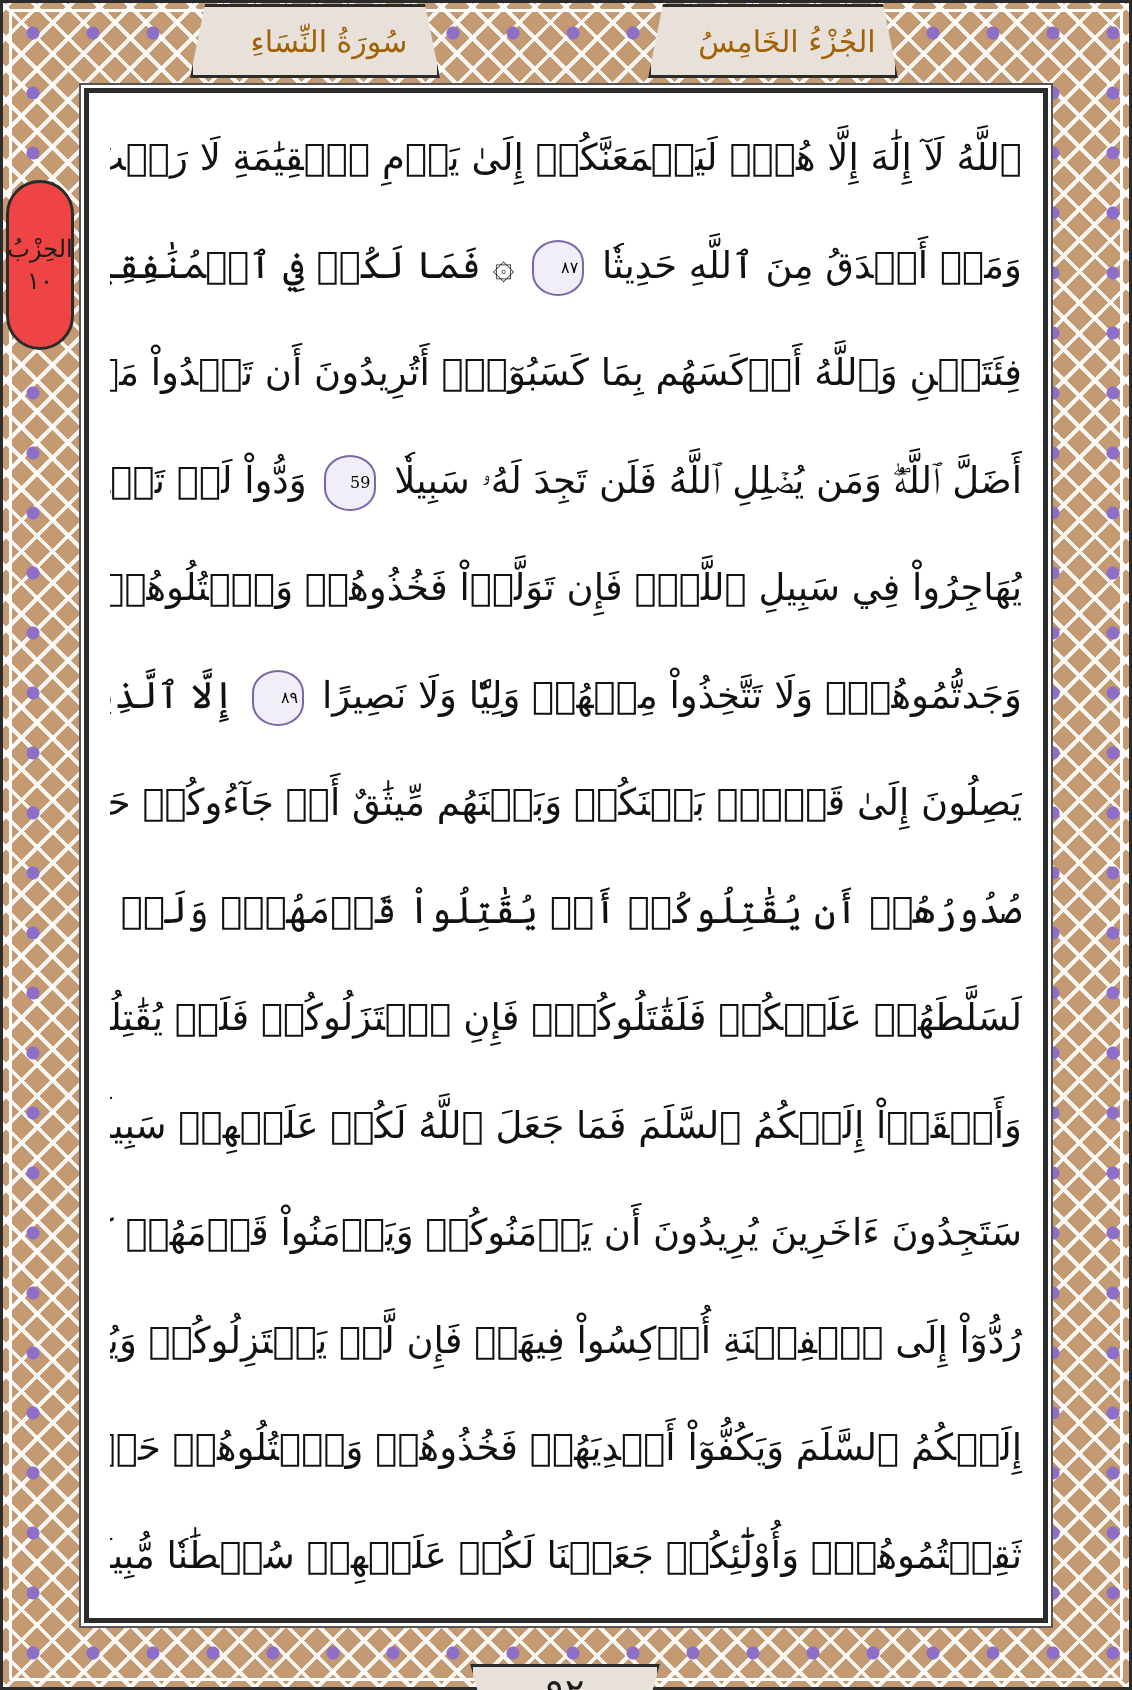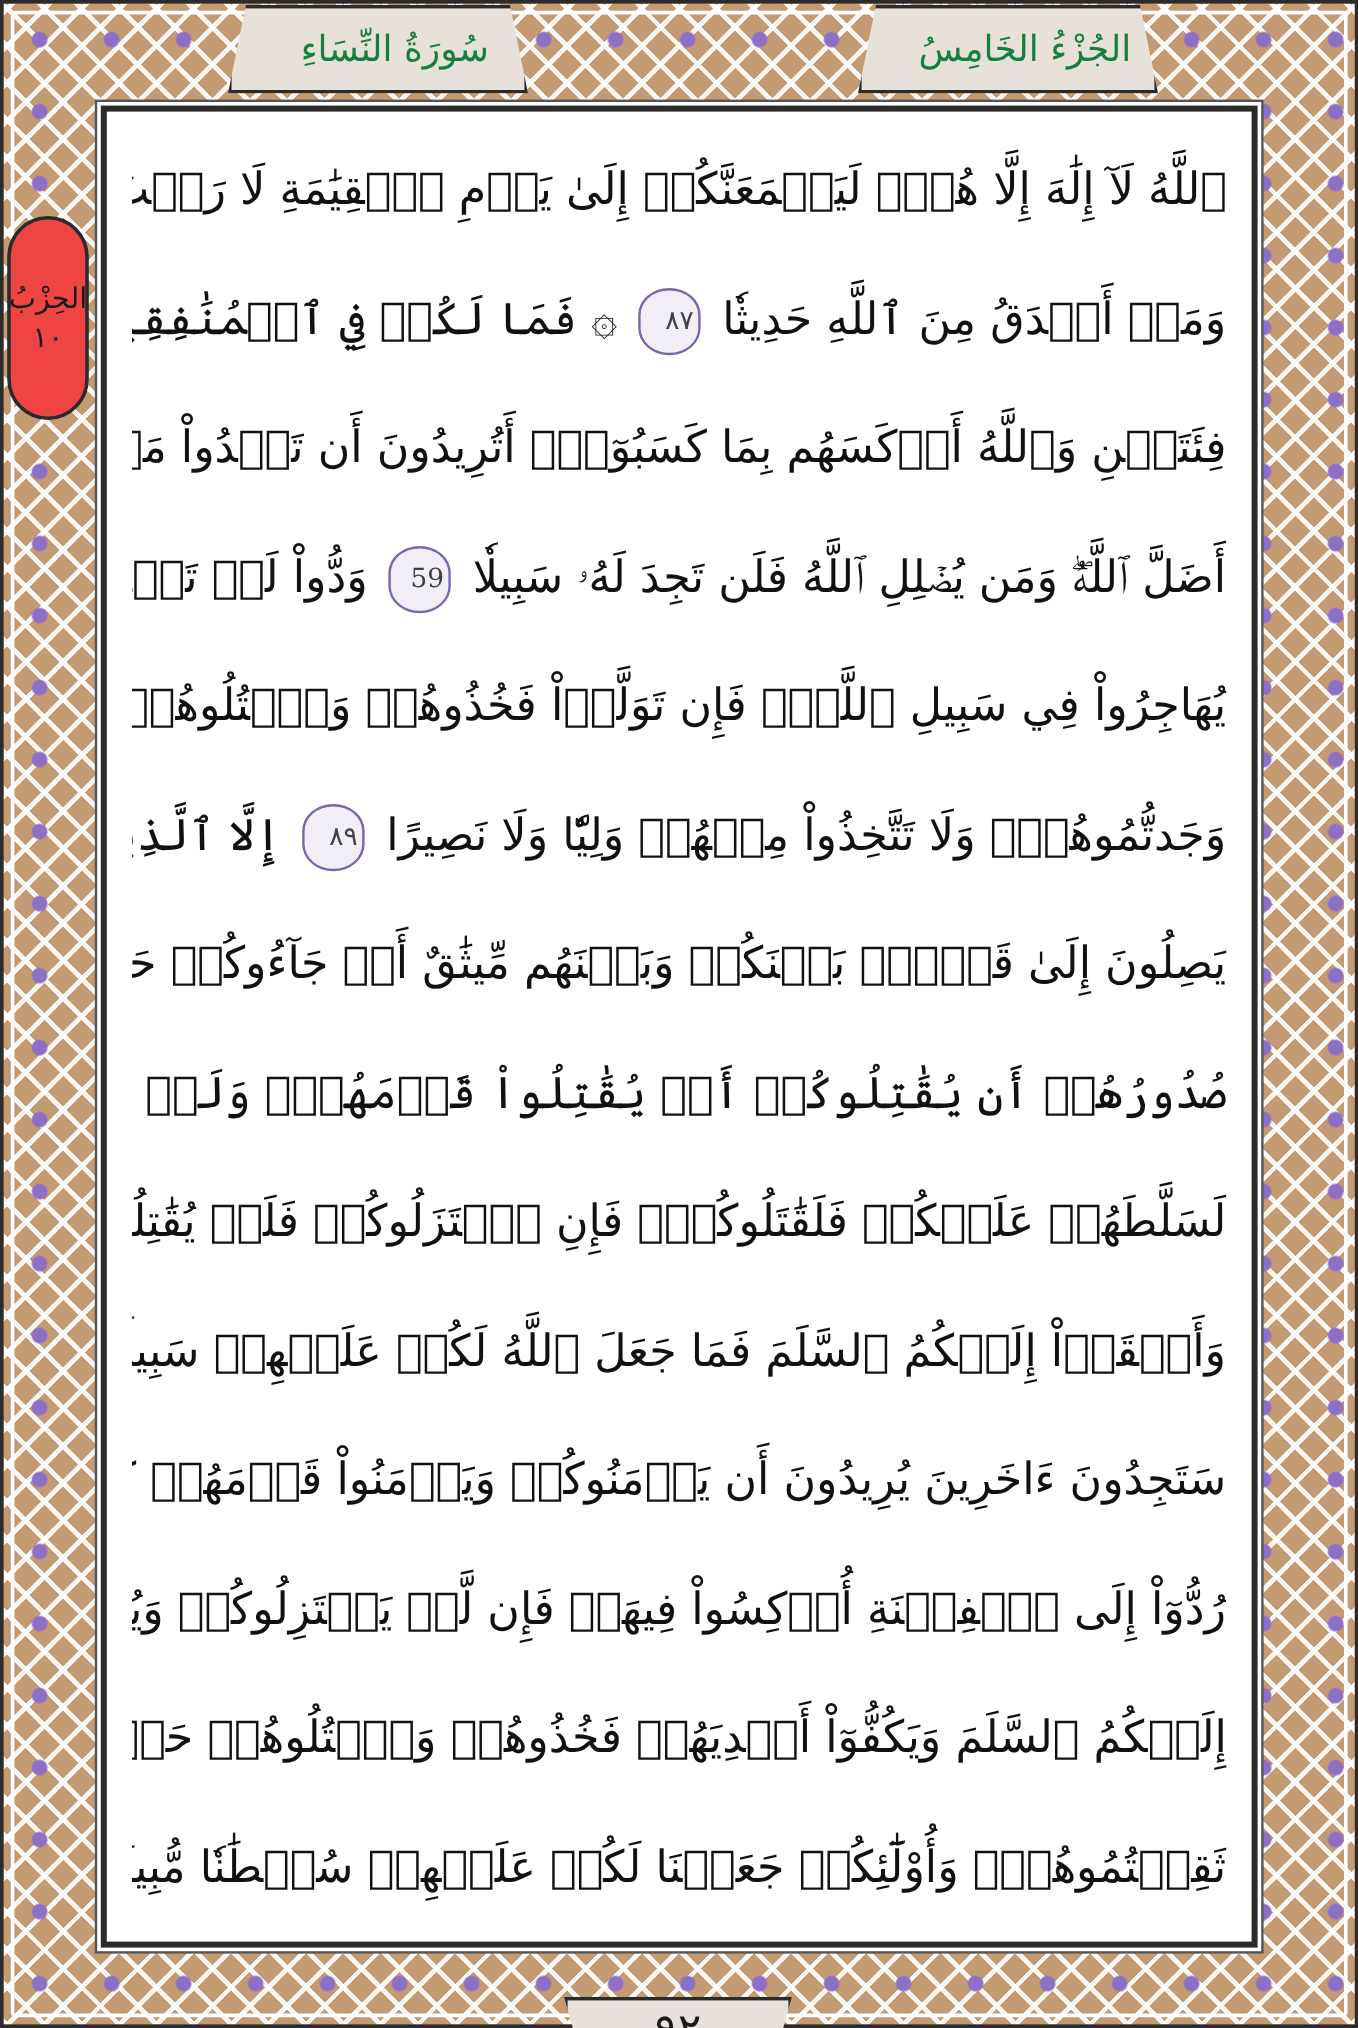--- a/index.html
+++ b/index.html
@@ -38,24 +38,24 @@
   
   .cartouche {
     position:absolute; top:4px; height:74px;
     background:#e8e1da;
     border:3px solid #2b2b2b;
     clip-path:polygon(6% 0, 94% 0, 100% 100%, 0 100%);
     display:flex; align-items:center; justify-content:center;
     box-sizing:border-box;
   }
   .cartouche.surah { left:190px; width:250px; }
-  .cartouche.juz { left:715px; width:250px; }
+  .cartouche.juz { left:648px; width:250px; }
   .cartouche span {
     font-family:"DejaVu Serif", serif;
-    font-size:30px; color:#15803d; direction:rtl;margin-left:28px;
+    font-size:30px; color:#a16207; direction:rtl;margin-left:28px;
   }
   
   .hizb {
     position:absolute; left:6px; top:180px; width:68px; height:170px;
     background:#ef4444;
     border:3px solid #2b2b2b;
     border-radius:34px;
     display:flex; flex-direction:column; align-items:center; justify-content:center;
     box-sizing:border-box;
   }
@@ -78,22 +78,22 @@
   }
   .line {
     direction:rtl; text-align:justify; text-align-last:justify;
     font-family:"DejaVu Serif", serif;
     font-size:37px; line-height:92px; height:92px;
     color:#111111; white-space:nowrap; overflow:hidden;
   }
   .ayah-mark {
     display:inline-block; min-width:40px; height:52px; line-height:52px;
     border:2px solid #7a66a8; border-radius:50% / 40%;
-    background:#f2eef8; color:#404040;
-    font-size:22px; text-align:center; vertical-align:middle;
+    background:#f2eef8; color:#000000;
+    font-size:16px; text-align:center; vertical-align:middle;
     margin:0 6px; padding:0 4px;
   }
 </style>
 </head>
 <body>
 
 <div class="page">
   <div class="ornament"></div>
 
   <div class="cartouche surah">

